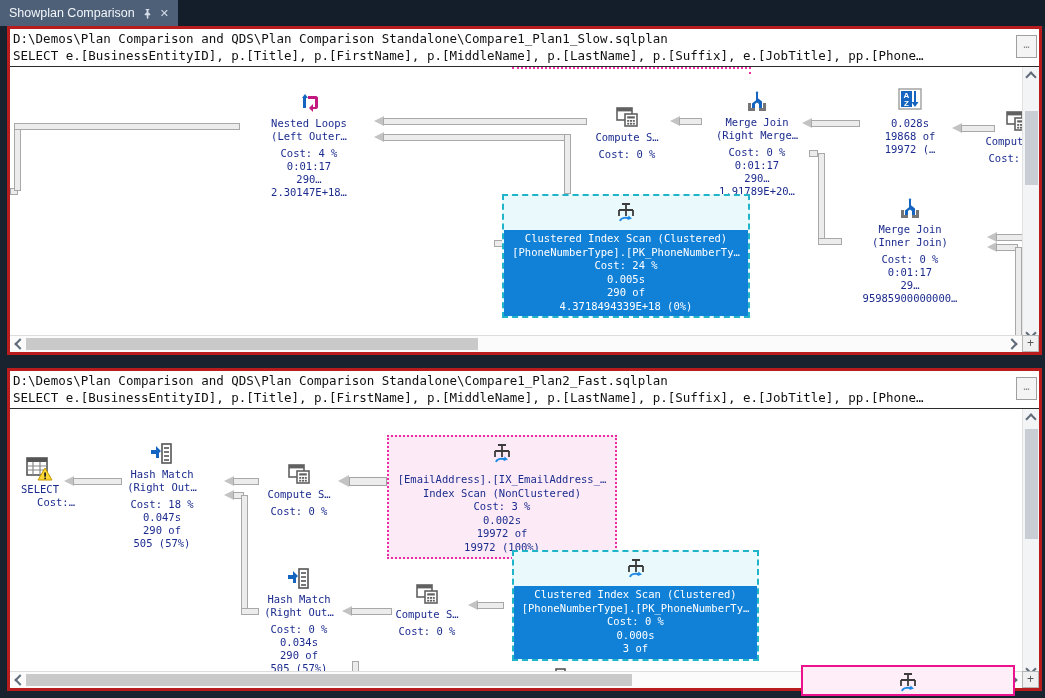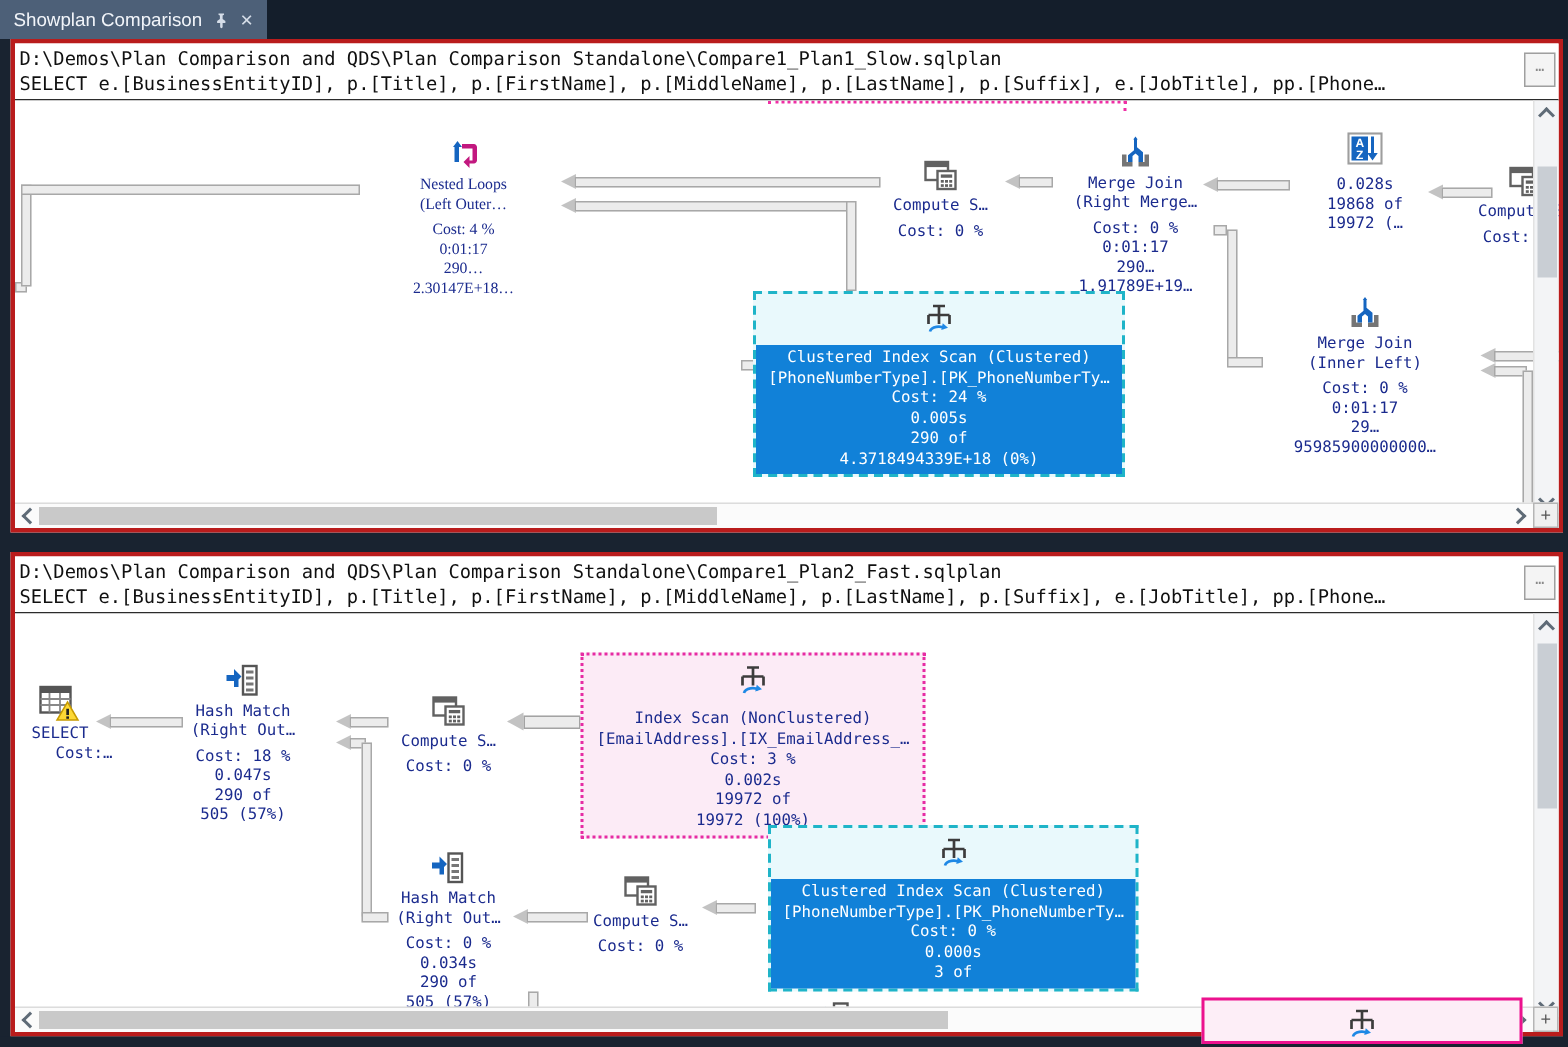--- a/index.html
+++ b/index.html
@@ -104,21 +104,21 @@
     <div class="eh" style="left:799px;top:83px;width:9px;"></div>
     <div class="ev" style="left:808px;top:86px;height:88px;"></div>
     <div class="eh" style="left:808px;top:171px;width:24px;"></div>
     <div class="tri" style="left:977px;top:165px;"></div>
     <div class="eh" style="left:986px;top:167px;width:47px;"></div>
     <div class="tri" style="left:977px;top:175px;"></div>
     <div class="eh" style="left:986px;top:177px;width:22px;"></div>
     <div class="ev" style="left:1005px;top:180px;height:95px;"></div>
     <div class="eh" style="left:484px;top:173px;width:10px;"></div>
 
-    <div class="pnode" style="left:234px;top:22px;font-family:Liberation Serif, serif;">
+    <div class="pnode" style="left:234px;top:22px;">
       <div class="nicon">
           <svg width="26" height="26" viewBox="0 0 26 26">
             <path d="M6 8l3-4 3 4H10v10H7V8z" fill="#1565c0"></path>
             <path d="M12 6h8c1 0 2 1 2 2v9c0 1-1 2-2 2h-3v3l-4-4 4-4v3h2V9h-7z" fill="#c2187f"></path>
           </svg>
         </div>
       <div class="op">
           <div>Nested Loops</div>
           <div>(Left Outer…</div>
         </div>
@@ -162,21 +162,21 @@
           </svg>
         </div>
       <div class="op">
           <div>Merge Join</div>
           <div>(Right Merge…</div>
         </div>
       <div class="stats">
           <div>Cost: 0 %</div>
           <div>0:01:17</div>
           <div>290…</div>
-          <div>1.91789E+19…</div>
+          <div>1.91789E+20…</div>
         </div>
     </div>
 
     <div class="pnode" style="left:835px;top:18px;">
       <div class="nicon">
           <svg width="26" height="26" viewBox="0 0 26 26">
             <rect x="2" y="3" width="22" height="20" fill="#fff" stroke="#9e9e9e" stroke-width="1.4"></rect>
             <rect x="4" y="5" width="11" height="16" fill="#1565c0"></rect>
             <text x="9.5" y="12" font-size="8" fill="#fff" text-anchor="middle" font-family="sans-serif" font-weight="bold">A</text>
             <text x="9.5" y="20" font-size="8" fill="#fff" text-anchor="middle" font-family="sans-serif" font-weight="bold">Z</text>
@@ -240,21 +240,21 @@
     <div class="pnode" style="left:835px;top:128px;">
       <div class="nicon">
           <svg width="26" height="26" viewBox="0 0 26 26">
             <path d="M4 14v8h7v-3H7v-5z" fill="#757575"></path>
             <path d="M22 14v8h-7v-3h4v-5z" fill="#757575"></path>
             <path d="M11.5 4L13 2l1.5 2H14v5.2l4 3.3V19h-3v-4l-2-1.6L11 15v4H8v-4.5l4-3.3V4z" fill="#1565c0"></path>
           </svg>
         </div>
       <div class="op">
           <div>Merge Join</div>
-          <div>(Inner Left)</div>
+          <div>(Inner Join)</div>
         </div>
       <div class="stats">
           <div>Cost: 0 %</div>
           <div>0:01:17</div>
           <div>29…</div>
           <div>95985900000000…</div>
         </div>
     </div>
 
     <div class="vscroll" style="top:0;height:275px;">
@@ -375,22 +375,22 @@
           <svg width="26" height="26" viewBox="0 0 26 26">
             <g stroke="#3c3c3c" stroke-width="1.8" fill="none">
               <path d="M9 4h8M13 4v6M6 10h14M6 10v6M13 10v6M20 10v6"></path>
             </g>
             <path d="M7 21c1-3.5 7-4 9.5-2.2" stroke="#1e88e5" stroke-width="1.8" fill="none"></path>
             <path d="M15.5 15.5l3.5 3-4.5 1.5z" fill="#1e88e5"></path>
           </svg>
         </div>
       <div class="hlbody">
         <div>
+            <div>[EmailAddress].[IX_EmailAddress_…</div>
             <div>Index Scan (NonClustered)</div>
-            <div>[EmailAddress].[IX_EmailAddress_…</div>
           </div>
         <div>
             <div>Cost: 3 %</div>
             <div>0.002s</div>
             <div>19972 of</div>
             <div>19972 (100%)</div>
           </div>
       </div>
     </div>
 

